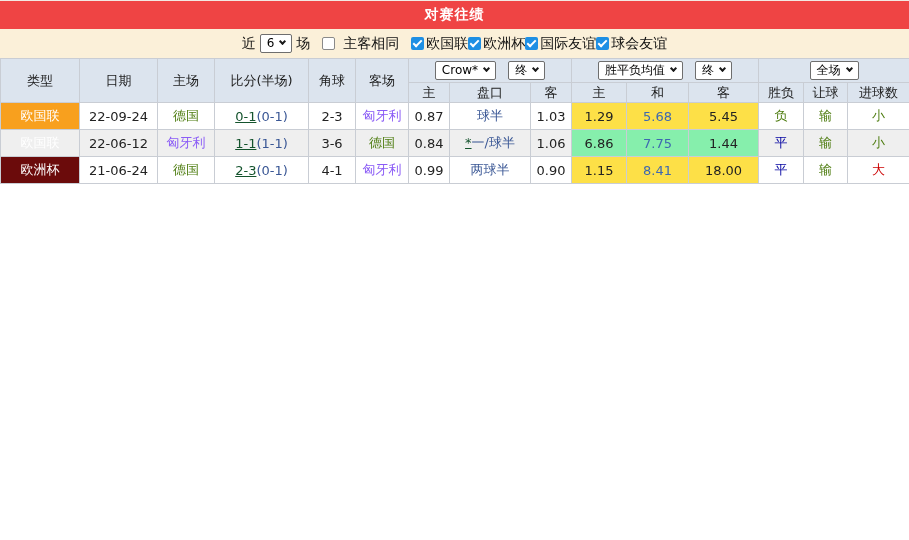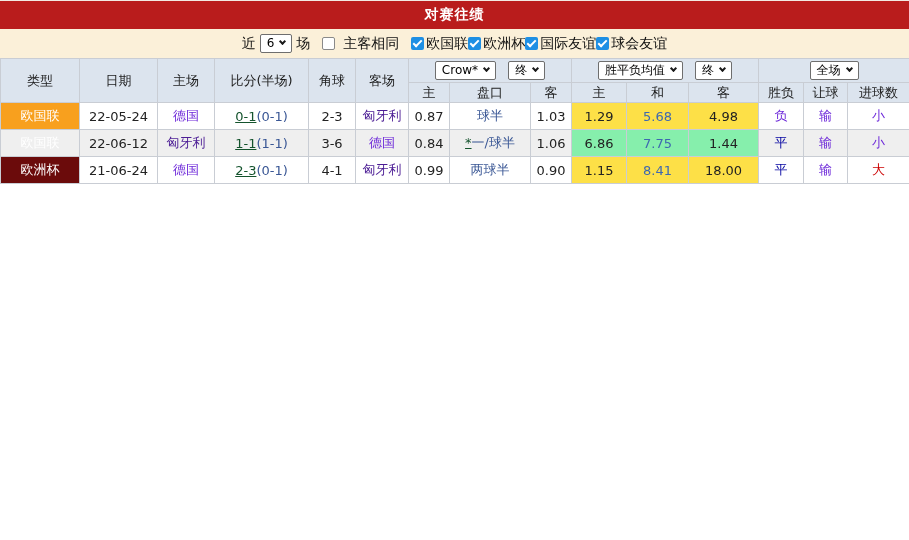--- a/index.html
+++ b/index.html
@@ -4,21 +4,21 @@
 <style>
   * { box-sizing: border-box; margin: 0; padding: 0; }
   body {
     font-family: "DejaVu Sans", "Liberation Sans", sans-serif;
     background: #ffffff;
   }
   .page { width: 909px; height: 540px; background: #fff; overflow: hidden; border-top: 1px solid #f2e9e2; }
 
   
   .titlebar {
-    height: 28px; background: #b91c1c; color: #fff;
+    height: 28px; background: #ef4444; color: #fff;
     display: flex; align-items: center; justify-content: center;
     font-size: 14px; font-weight: bold; letter-spacing: 1px;
   }
 
   
   .filterbar {
     height: 29px; background: #FBF0D9;
     display: flex; align-items: center; justify-content: center;
     font-size: 14px; color: #111;
   }
@@ -67,22 +67,22 @@
   tbody td { height: 27px; background: #fff; }
   tr.alt td { background: #EFEFEF; text-align: center; }
   td.bg-avg { background: #fde047; }
   tr.alt td.bg-avg { background: #86efac; }
 
   td.type-orange { background: #F8A01E; color: #fff; }
   td.type-maroon { background: #6B0B0B; color: #fff; }
 
   .c-red   { color: #14532d; text-decoration: underline; }
   .c-navy  { color: #3A5795; }
-  .c-green { color: #6d28d9; }
-  .c-dark  { color: #4c1d95; }
+  .c-green { color: #4d7c0f; }
+  .c-dark  { color: #8b5cf6; }
   .c-resnavy { color: #0000A0; }
   .c-bigred  { color: #CC0000; }
   .c-avgblue { color: #3E68B0; }
 </style>
 </head>
 <body>
 
 <div class="page">
 
   <div class="titlebar">
@@ -172,31 +172,31 @@
         <th>和</th>
         <th>客</th>
         <th>胜负</th>
         <th>让球</th>
         <th>进球数</th>
       </tr>
     </thead>
     <tbody>
       <tr>
         <td class="type-orange">欧国联</td>
-        <td>22-05-24</td>
+        <td>22-09-24</td>
         <td class="c-green">德国</td>
         <td><span class="c-red">0-1</span><span class="c-navy">(0-1)</span></td>
         <td>2-3</td>
         <td class="c-dark">匈牙利</td>
         <td>0.87</td>
         <td class="c-navy"><span class="c-red"></span><span>球半</span></td>
         <td>1.03</td>
         <td class="bg-avg">1.29</td>
         <td class="bg-avg c-avgblue">5.68</td>
-        <td class="bg-avg">4.98</td>
+        <td class="bg-avg">5.45</td>
         <td class="c-green">负</td>
         <td class="c-green">输</td>
         <td class="c-green">小</td>
       </tr>
       <tr class="alt">
         <td class="type-orange">欧国联</td>
         <td>22-06-12</td>
         <td class="c-dark">匈牙利</td>
         <td><span class="c-red">1-1</span><span class="c-navy">(1-1)</span></td>
         <td>3-6</td>

